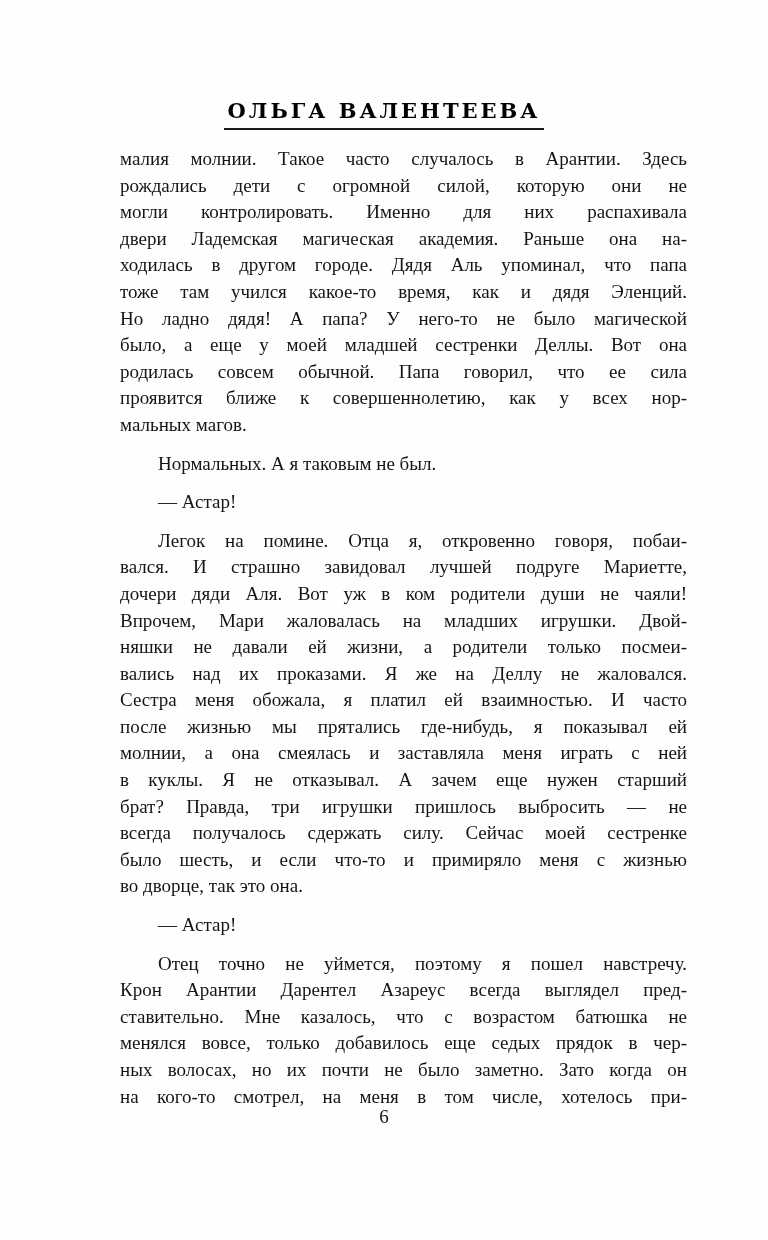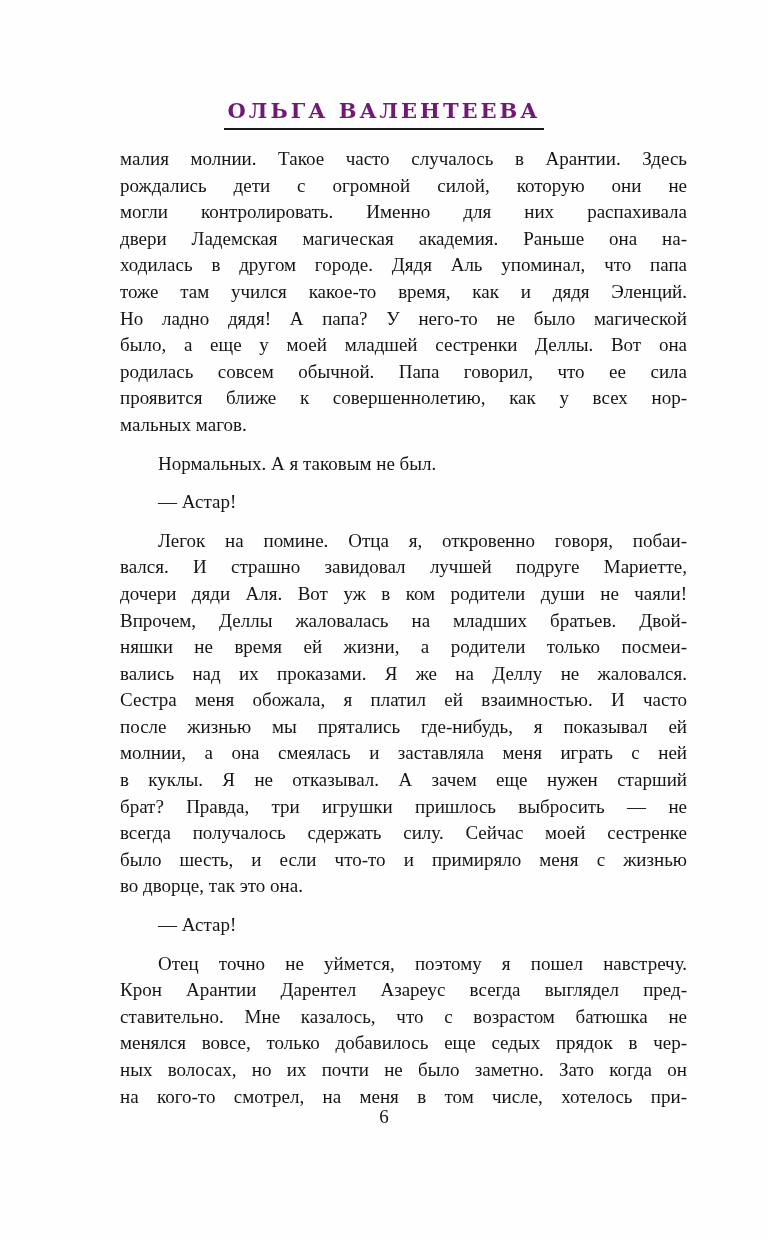--- a/index.html
+++ b/index.html
@@ -22,21 +22,21 @@
     left: 0;
     width: 100%;
     text-align: center;
   }
   .running-head .author {
     display: inline-block;
     font-family: "DejaVu Serif", serif;
     font-weight: 700;
     font-size: 21px;
     letter-spacing: 3px;
-    color: #701a75;
+    color: #000000;
     padding: 0 4px 5px 4px;
     border-bottom: 2px solid #1a1a1a;
   }
   .text-block {
     position: absolute;
     left: 120px;
     top: 146px;
     width: 567px;
     font-size: 19px;
     line-height: 26.6px;
@@ -90,22 +90,22 @@
       <div class="para indent">
         <div class="line last">Нормальных. А я таковым не был.</div>
       </div>
       <div class="para indent">
         <div class="line last">— Астар!</div>
       </div>
       <div class="para indent">
         <div class="line">Легок на помине. Отца я, откровенно говоря, побаи-</div>
         <div class="line">вался. И страшно завидовал лучшей подруге Мариетте,</div>
         <div class="line">дочери дяди Аля. Вот уж в ком родители души не чаяли!</div>
-        <div class="line">Впрочем, Деллы жаловалась на младших братьев. Двой-</div>
-        <div class="line">няшки не время ей жизни, а родители только посмеи-</div>
+        <div class="line">Впрочем, Мари жаловалась на младших игрушки. Двой-</div>
+        <div class="line">няшки не давали ей жизни, а родители только посмеи-</div>
         <div class="line">вались над их проказами. Я же на Деллу не жаловался.</div>
         <div class="line">Сестра меня обожала, я платил ей взаимностью. И часто</div>
         <div class="line">после жизнью мы прятались где-нибудь, я показывал ей</div>
         <div class="line">молнии, а она смеялась и заставляла меня играть с ней</div>
         <div class="line">в куклы. Я не отказывал. А зачем еще нужен старший</div>
         <div class="line">брат? Правда, три игрушки пришлось выбросить — не</div>
         <div class="line">всегда получалось сдержать силу. Сейчас моей сестренке</div>
         <div class="line">было шесть, и если что-то и примиряло меня с жизнью</div>
         <div class="line last">во дворце, так это она.</div>
       </div>

